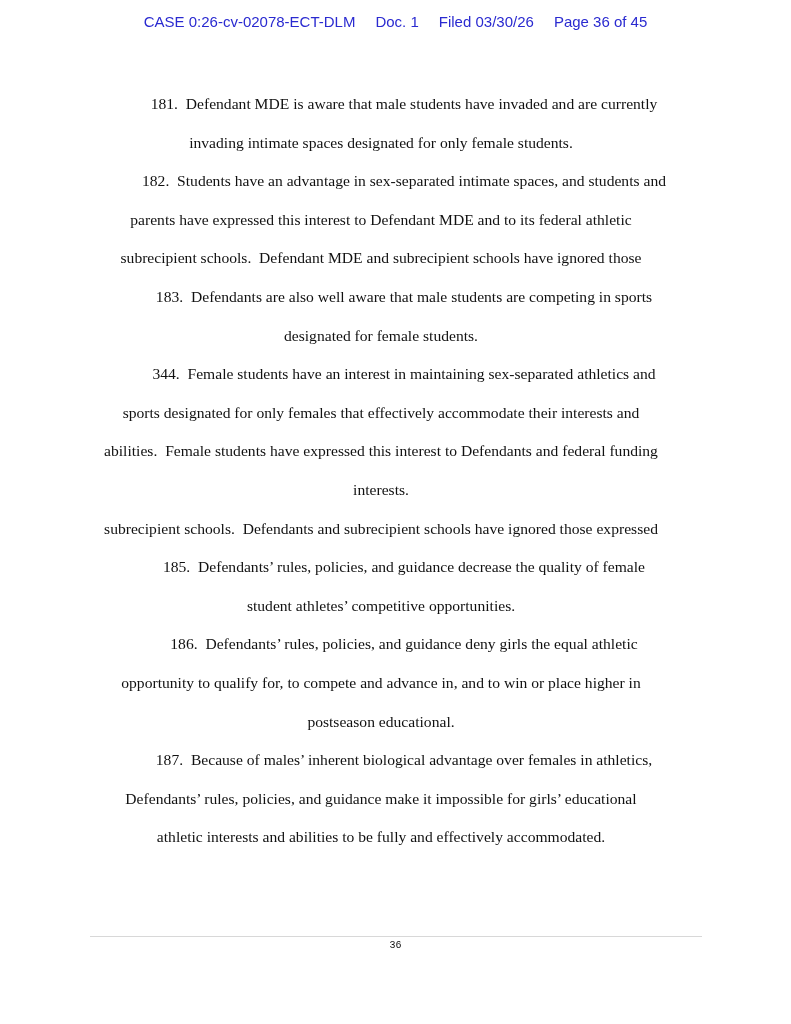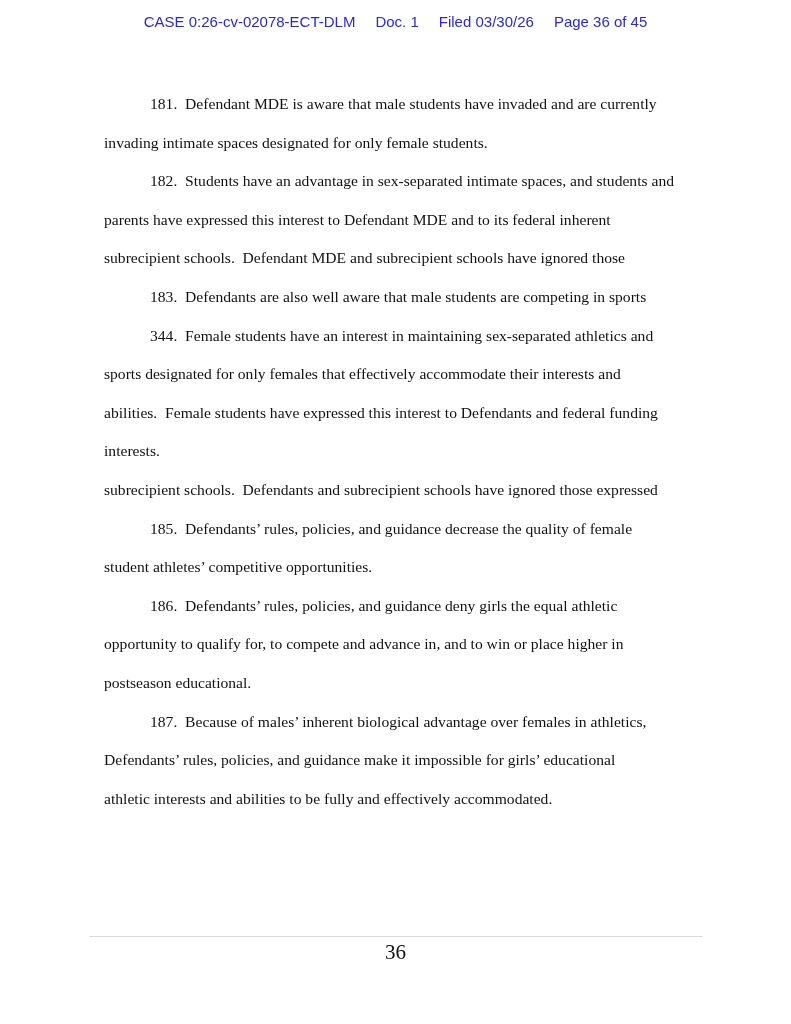--- a/index.html
+++ b/index.html
@@ -6,50 +6,51 @@
   body { width: 791px; height: 1024px; position: relative; overflow: hidden; }
   .header {
     position: absolute; top: 13px; left: 0; width: 791px;
     text-align: center;
     font-family: "Liberation Sans", sans-serif;
     font-size: 15px; color: #2a2ad0;
     white-space: pre;
   }
   .header span { margin: 0 10px; }
   .body {
-    position: absolute; top: 91px; left: 104px; width: 610px;
+    position: absolute; top: 91px; left: 76px; width: 610px;
     font-family: "Liberation Serif", serif;
-    font-size: 15.6px; color: #111111;
+    font-size: 15.6px; color: #111111; text-align: center;
   }
   .line { height: 38.6px; line-height: 26px; white-space: nowrap; }
   .line.indent { padding-left: 46px; }
   .footer-rule {
     position: absolute; top: 936px; left: 90px; width: 612px;
     border-top: 1px solid #d8d8d8;
   }
   .page-number {
     position: absolute; top: 940px; left: 0; width: 791px; text-align: center;
-    font-family: Liberation Serif, serif; font-size: 21px; color: #111111;
+    font-family: Liberation Mono, monospace; font-size: 10px; color: #111111;
   }
 </style>
 </head>
 <body>
 
 <div class="header"><span>CASE 0:26-cv-02078-ECT-DLM</span><span>Doc. 1</span><span>Filed 03/30/26</span><span>Page 36 of 45</span></div>
 
 <div class="body">
 
   <div class="line indent"><span>181.</span>&nbsp;&nbsp;<span>Defendant MDE is aware that male students have invaded and are currently</span></div>
   <div class="line">invading intimate spaces designated for only female students.</div>
 
   <div class="line indent"><span>182.</span>&nbsp;&nbsp;<span>Students have an advantage in sex-separated intimate spaces, and students and</span></div>
-  <div class="line">parents have expressed this interest to Defendant MDE and to its federal inherent</div>
+  <div class="line">parents have expressed this interest to Defendant MDE and to its federal athletic</div>
   <div class="line" style="white-space:pre">subrecipient schools.  Defendant MDE and subrecipient schools have ignored those</div>
 
   <div class="line indent"><span>183.</span>&nbsp;&nbsp;<span>Defendants are also well aware that male students are competing in sports</span></div>
+  <div class="line">designated for female students.</div>
 
   <div class="line indent"><span>344.</span>&nbsp;&nbsp;<span>Female students have an interest in maintaining sex-separated athletics and</span></div>
   <div class="line">sports designated for only females that effectively accommodate their interests and</div>
   <div class="line" style="white-space:pre">abilities.  Female students have expressed this interest to Defendants and federal funding</div>
   <div class="line">interests.</div>
   <div class="line" style="white-space:pre">subrecipient schools.  Defendants and subrecipient schools have ignored those expressed</div>
 
   <div class="line indent"><span>185.</span>&nbsp;&nbsp;<span>Defendants’ rules, policies, and guidance decrease the quality of female</span></div>
   <div class="line">student athletes’ competitive opportunities.</div>
 

